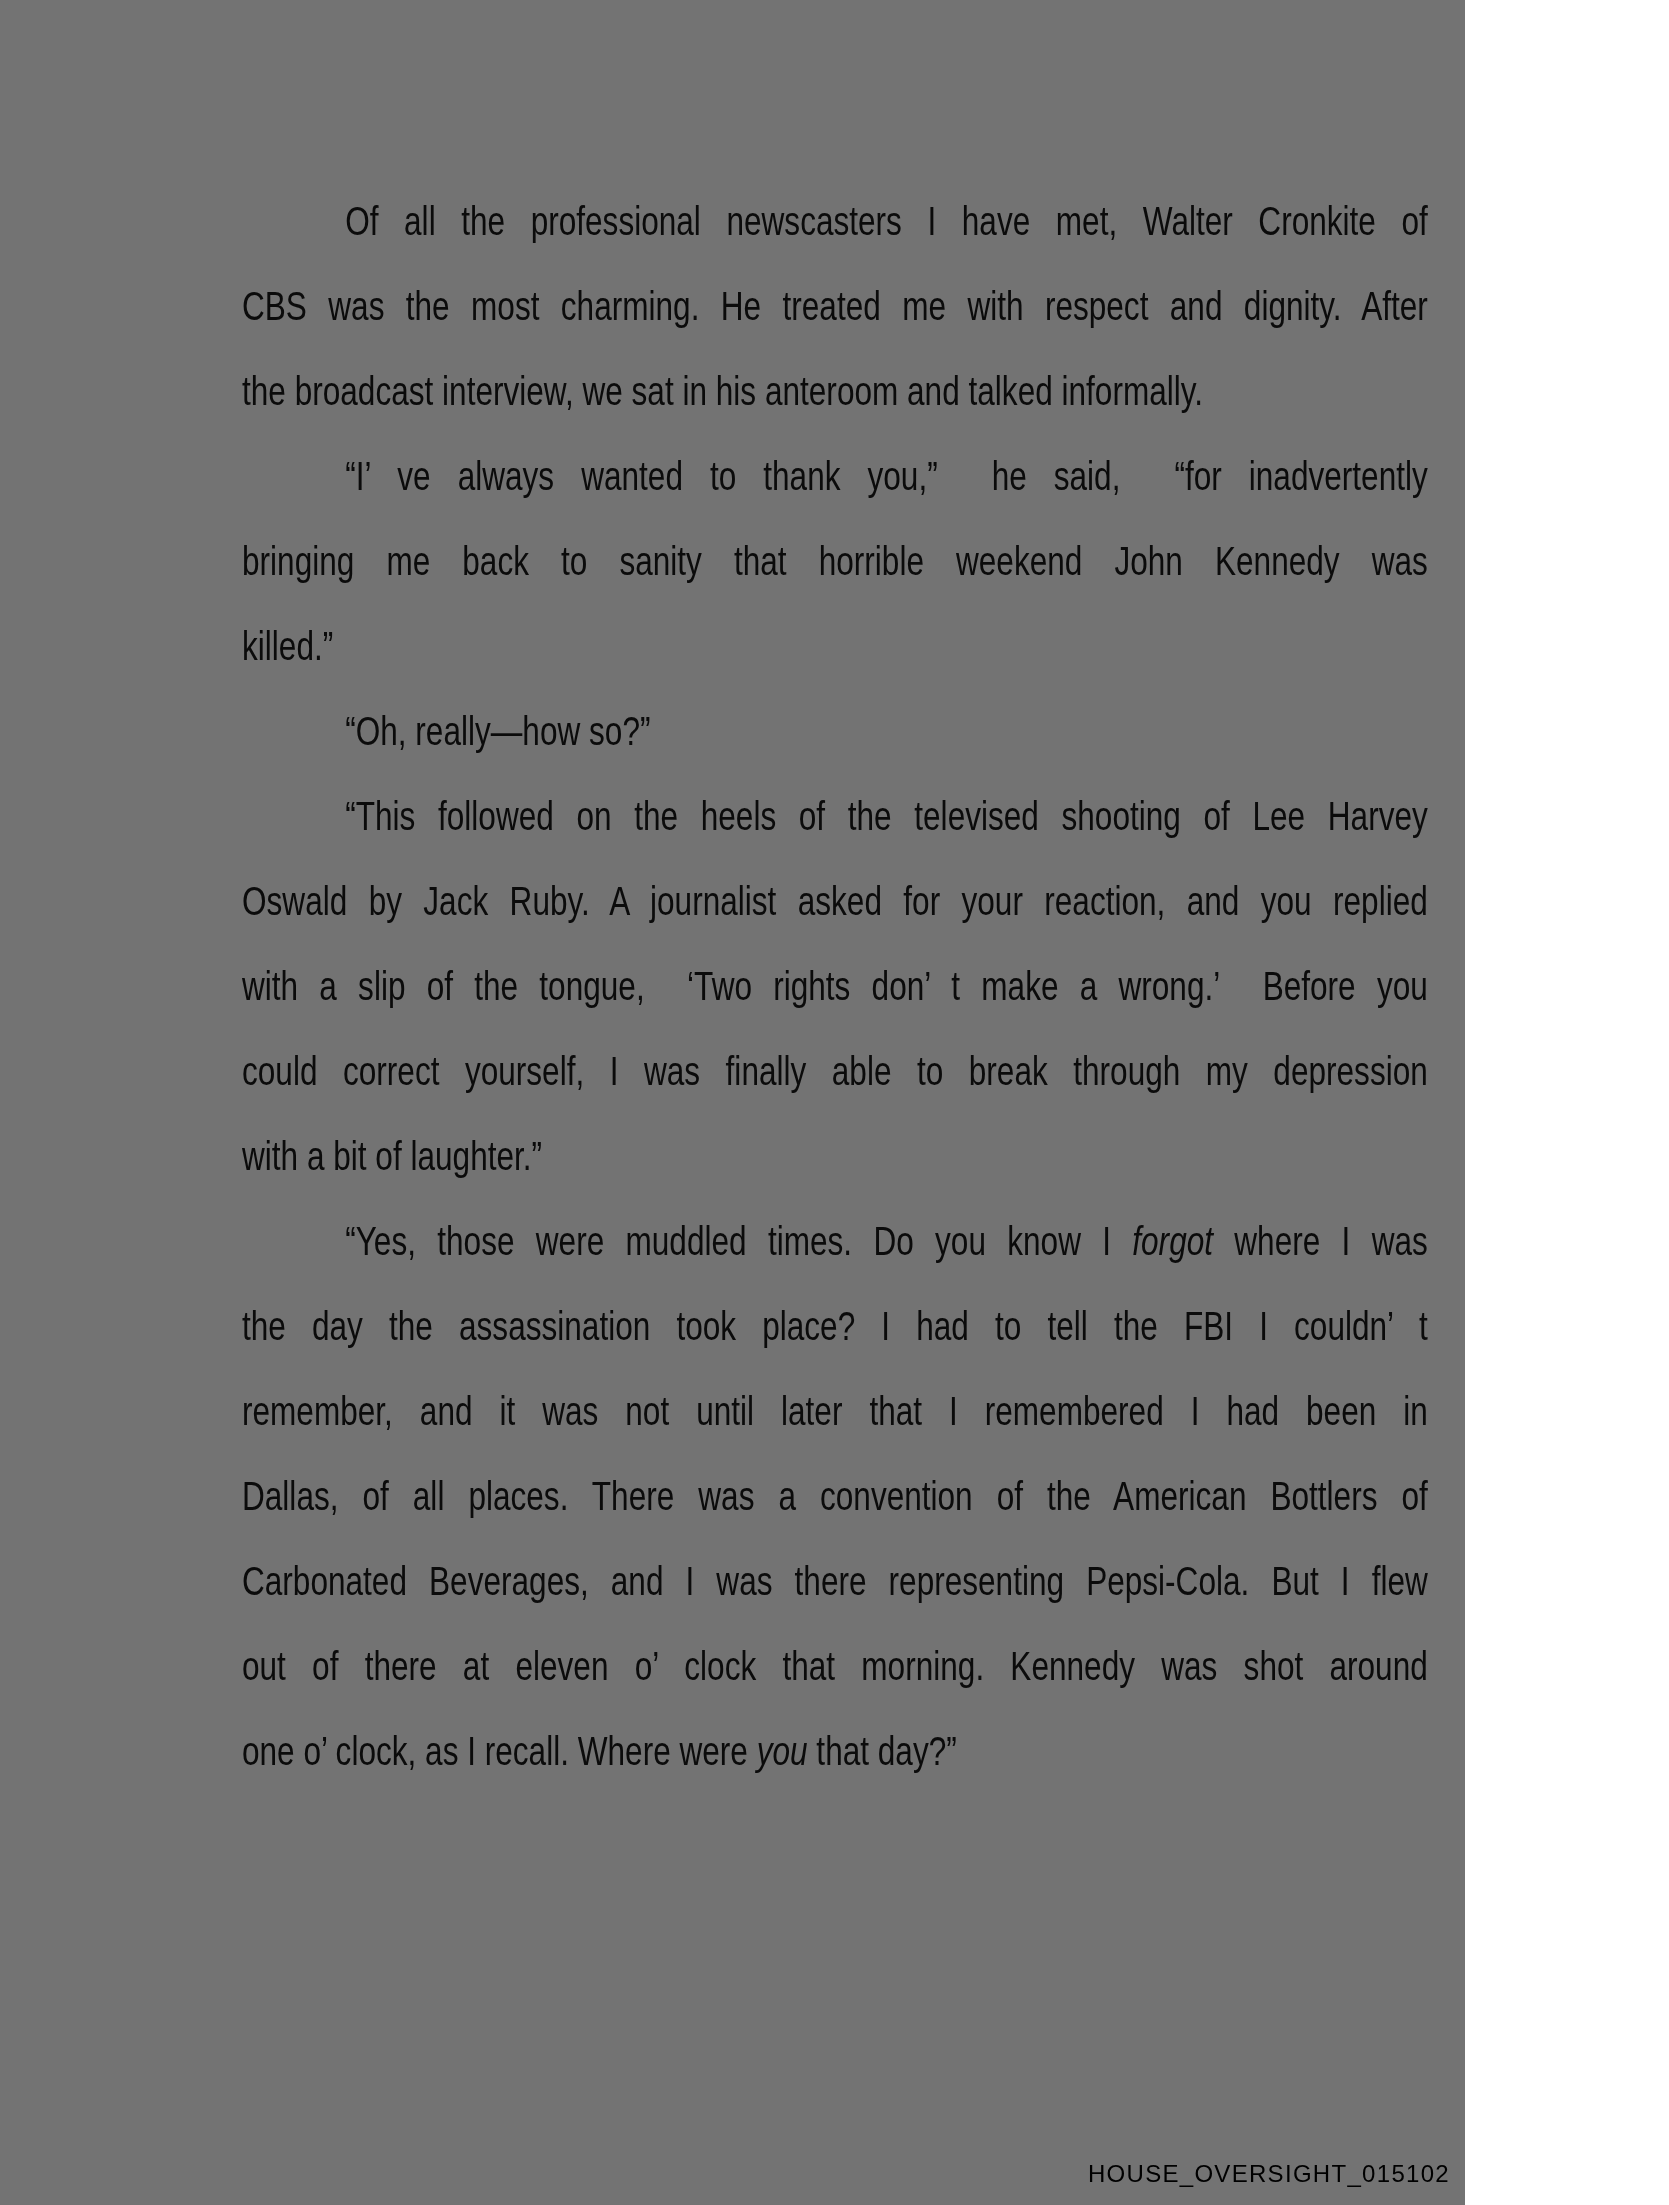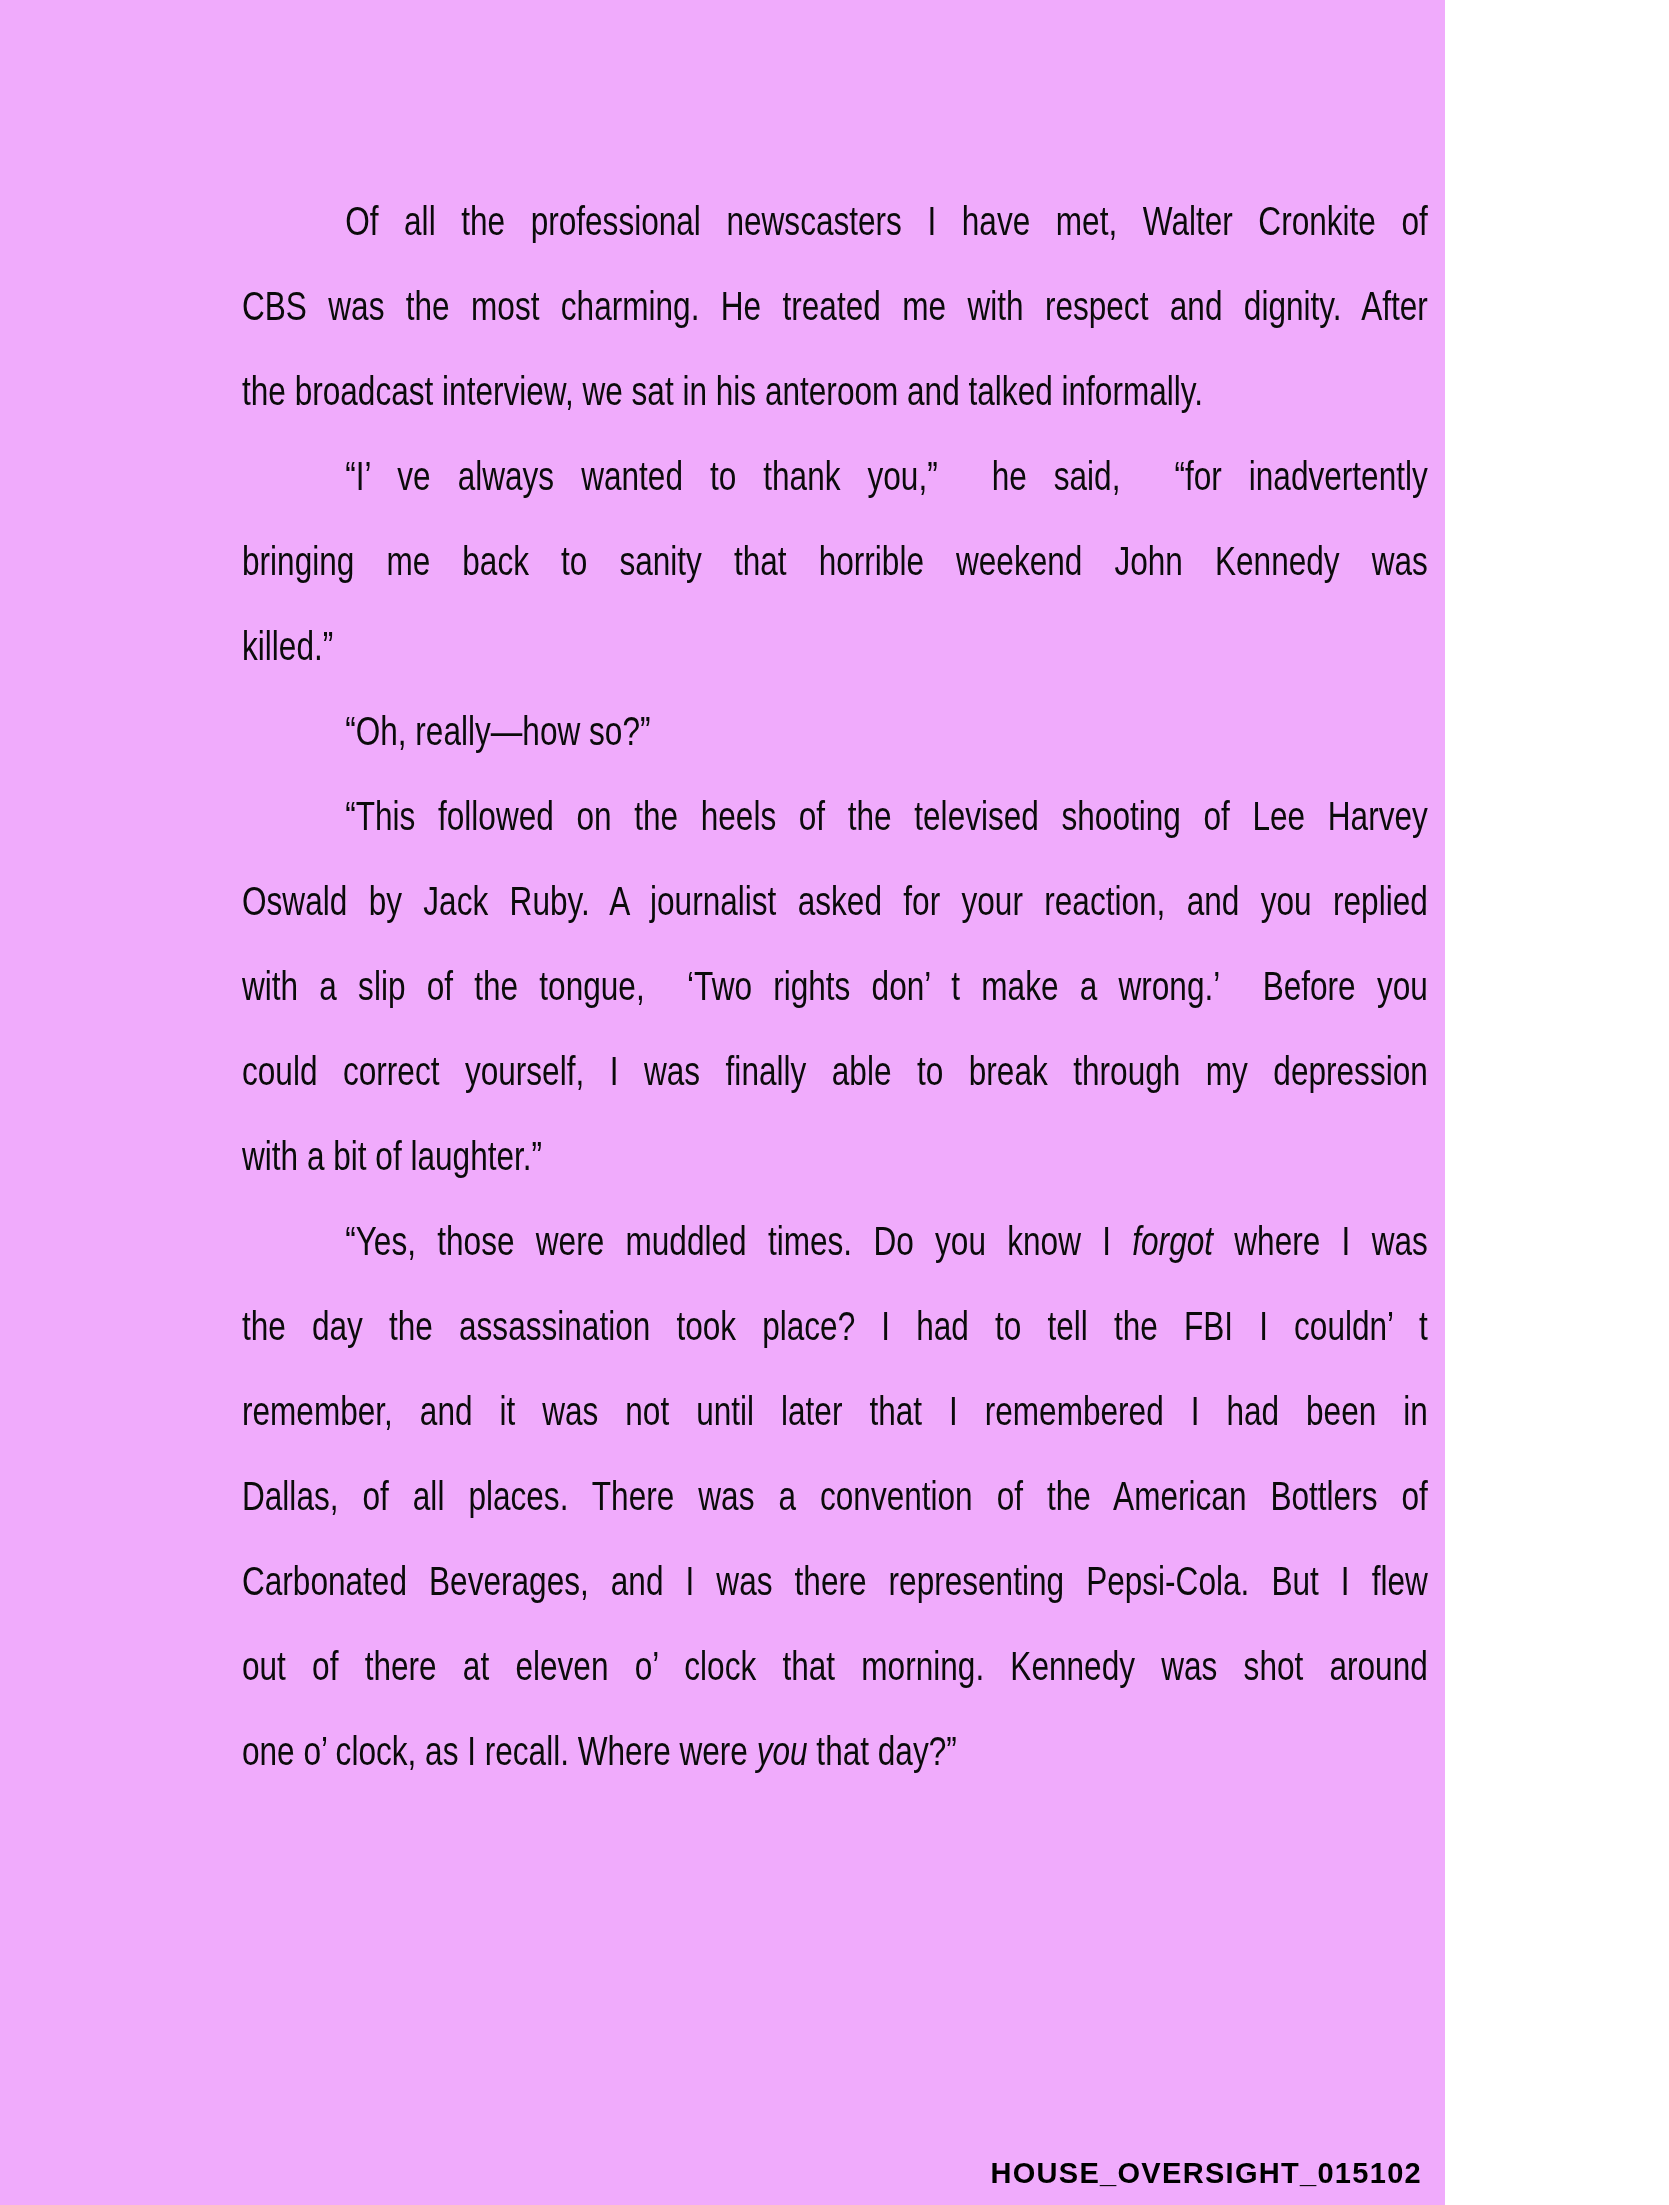--- a/index.html
+++ b/index.html
@@ -9,22 +9,23 @@
   }
   body {
     width: 1669px;
     height: 2205px;
     font-family: "Liberation Sans", "DejaVu Sans", sans-serif;
   }
   .page {
     position: relative;
     width: 1445px;
     height: 2205px;
-    background: #f0abfc;
+    background: #737373;
     overflow: hidden;
+    padding-left: 20px;
   }
   .text-block {
     position: absolute;
     left: 242px;
     top: 179px;
     width: 1540px;
     transform: scaleX(0.77);
     transform-origin: 0 0;
     font-size: 41px;
     line-height: 85px;
@@ -42,26 +43,25 @@
   }
   .line.indent {
     text-indent: 134px;
   }
   .line em {
     font-style: italic;
   }
   .footer {
     position: absolute;
     top: 2157px;
-    right: 23px;
-    font-size: 29px;
+    right: 15px;
+    font-size: 24px;
     line-height: 33px;
     letter-spacing: 1.3px;
     color: #000000;
-    font-weight: bold;
   }
 </style>
 </head>
 <body>
 
 <div class="page">
   <div class="text-block">
 
     <div class="para">
       <div class="line indent just"><span>Of all the professional newscasters I have met, Walter Cronkite of</span></div>

